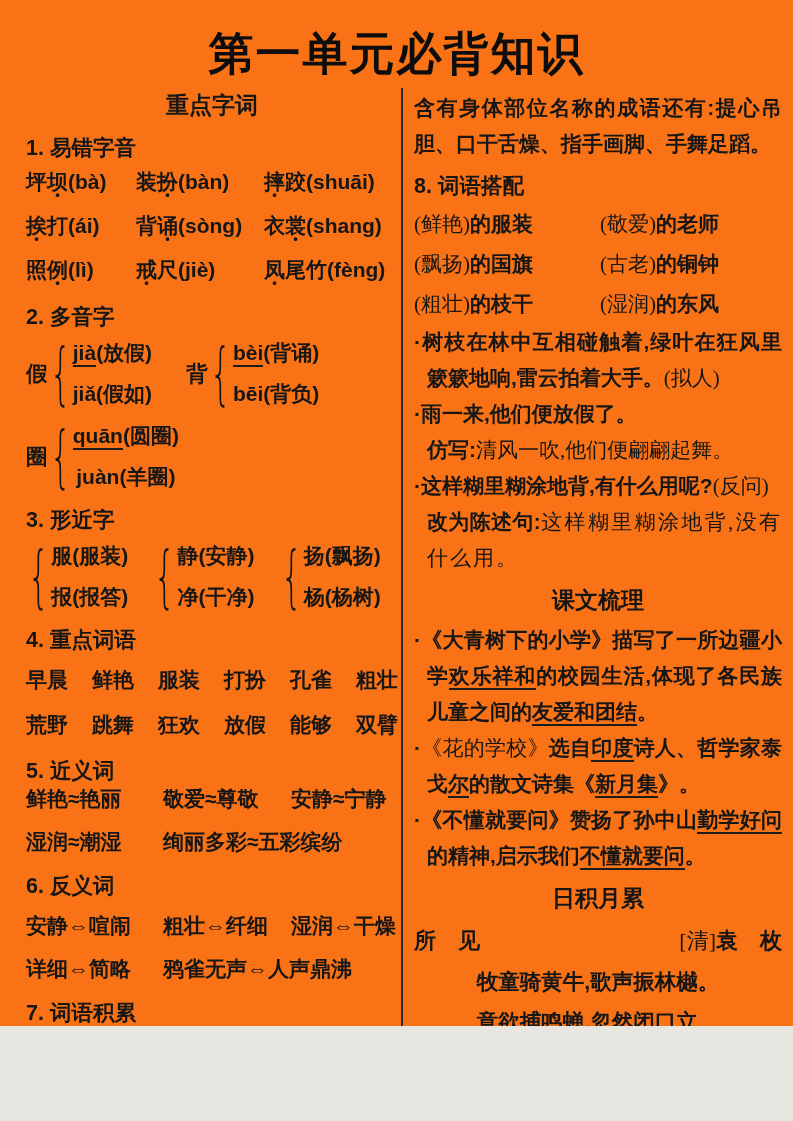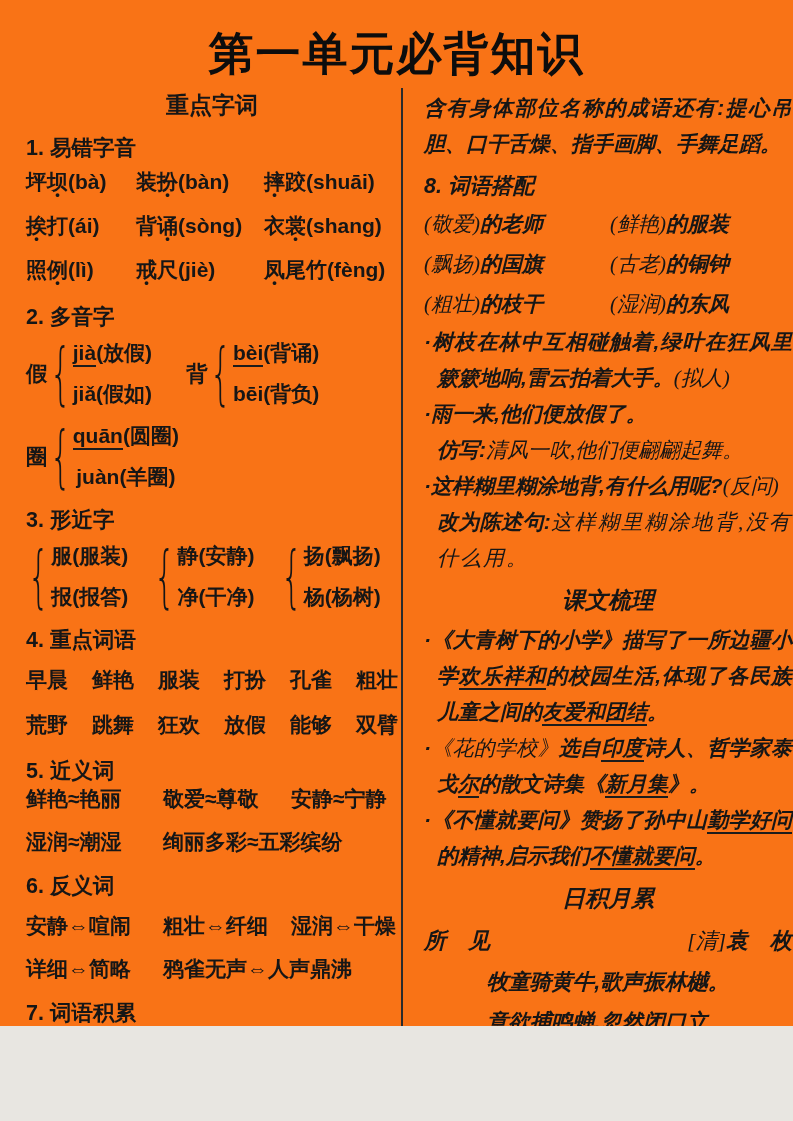--- a/index.html
+++ b/index.html
@@ -23,21 +23,21 @@
   }
 
   .divider {
     position: absolute; left: 401px; top: 88px;
     width: 2px; height: 986px;
     background: #2b2b2b;
   }
 
   .col { position: absolute; top: 90px; }
   .col-left  { left: 26px;  width: 372px; }
-  .col-right { left: 424px; width: 368px; font-style: italic; }
+  .col-right { left: 414px; width: 368px; }
 
   
   .hdr-center { text-align: center; font-size: 23px; font-weight: 800; }
   .num-hdr { font-size: 21.5px; font-weight: 800; }
   .kai { font-family: "Liberation Serif", serif; font-weight: 500; }
   .u { border-bottom: 2px solid #1c1c1c; padding-bottom: 1px; }
   .ls { letter-spacing: 2px; }
 
   
   .lc-header { margin: 0 0 10px; }
@@ -229,22 +229,22 @@
     </div>
 
   </div>
 
   <div class="col col-right">
 
     <div class="para">含有身体部位名称的成语还有:提心吊胆、口干舌燥、指手画脚、手舞足蹈。</div>
 
     <div class="num-hdr">8. 词语搭配</div>
     <div class="prow">
+      <span><span class="kai">(鲜艳)</span><span>的服装</span></span>
       <span><span class="kai">(敬爱)</span><span>的老师</span></span>
-      <span><span class="kai">(鲜艳)</span><span>的服装</span></span>
     </div>
     <div class="prow">
       <span><span class="kai">(飘扬)</span><span>的国旗</span></span>
       <span><span class="kai">(古老)</span><span>的铜钟</span></span>
     </div>
     <div class="prow">
       <span><span class="kai">(粗壮)</span><span>的枝干</span></span>
       <span><span class="kai">(湿润)</span><span>的东风</span></span>
     </div>
 

